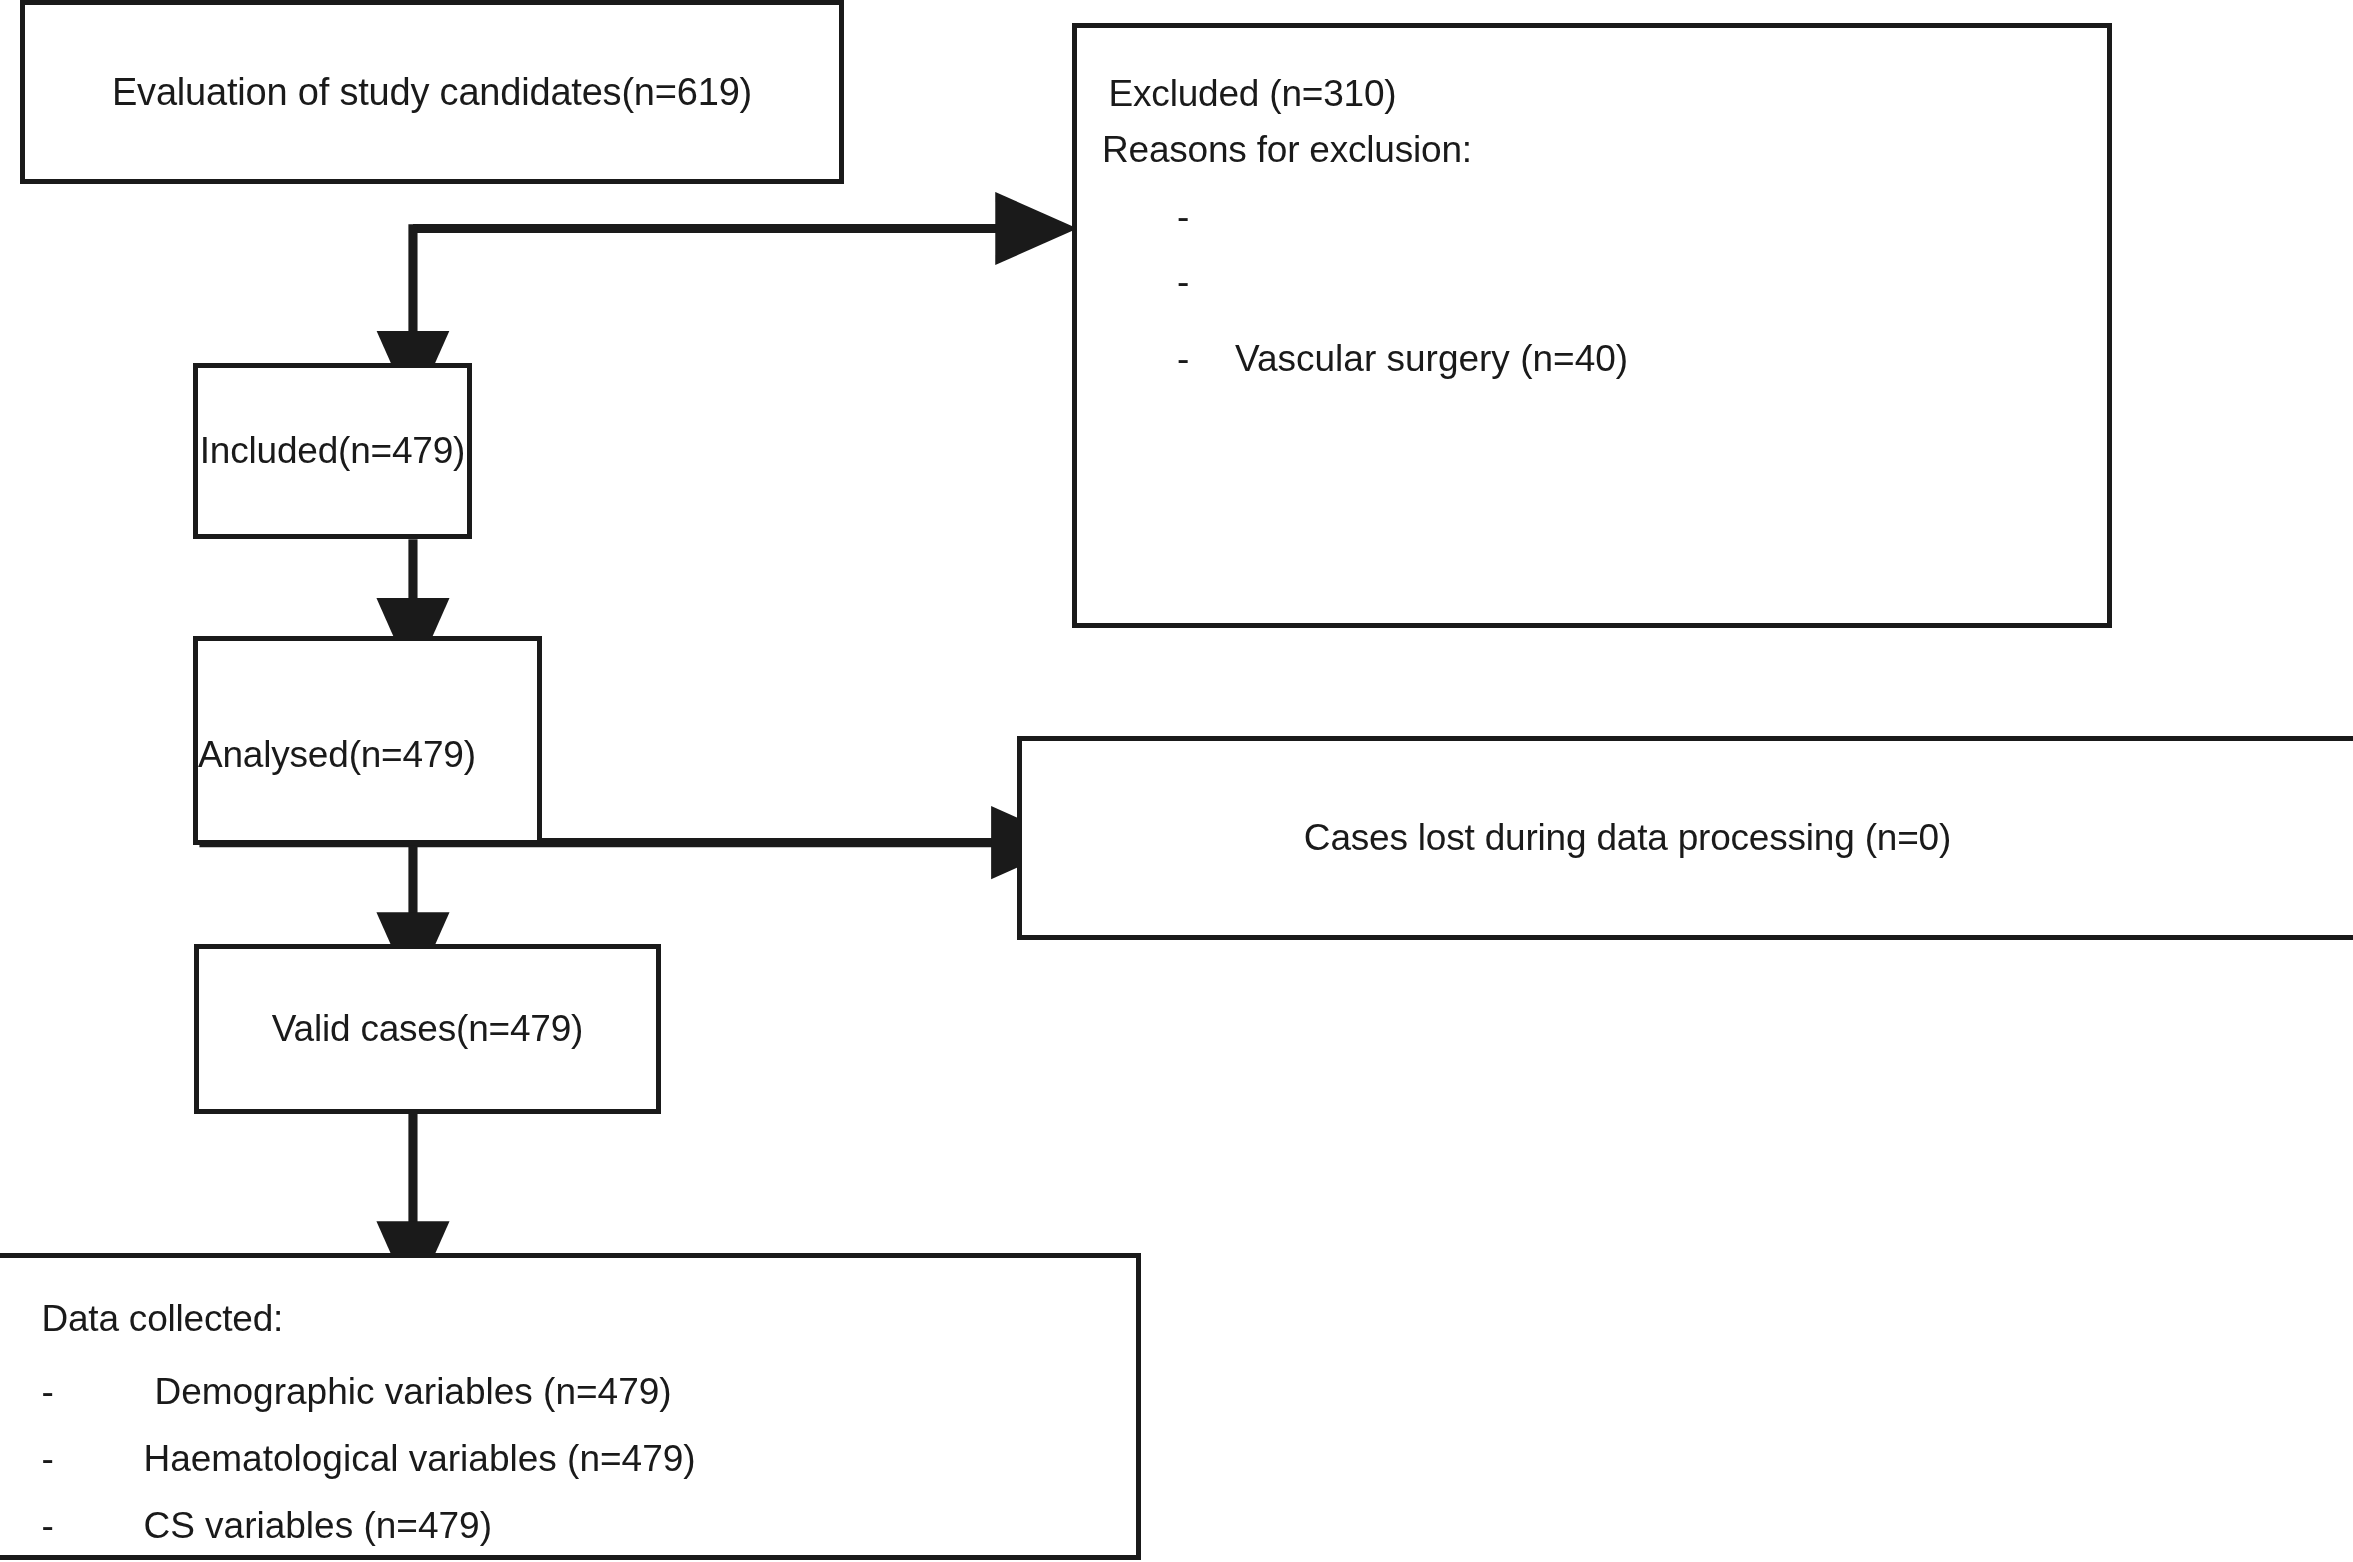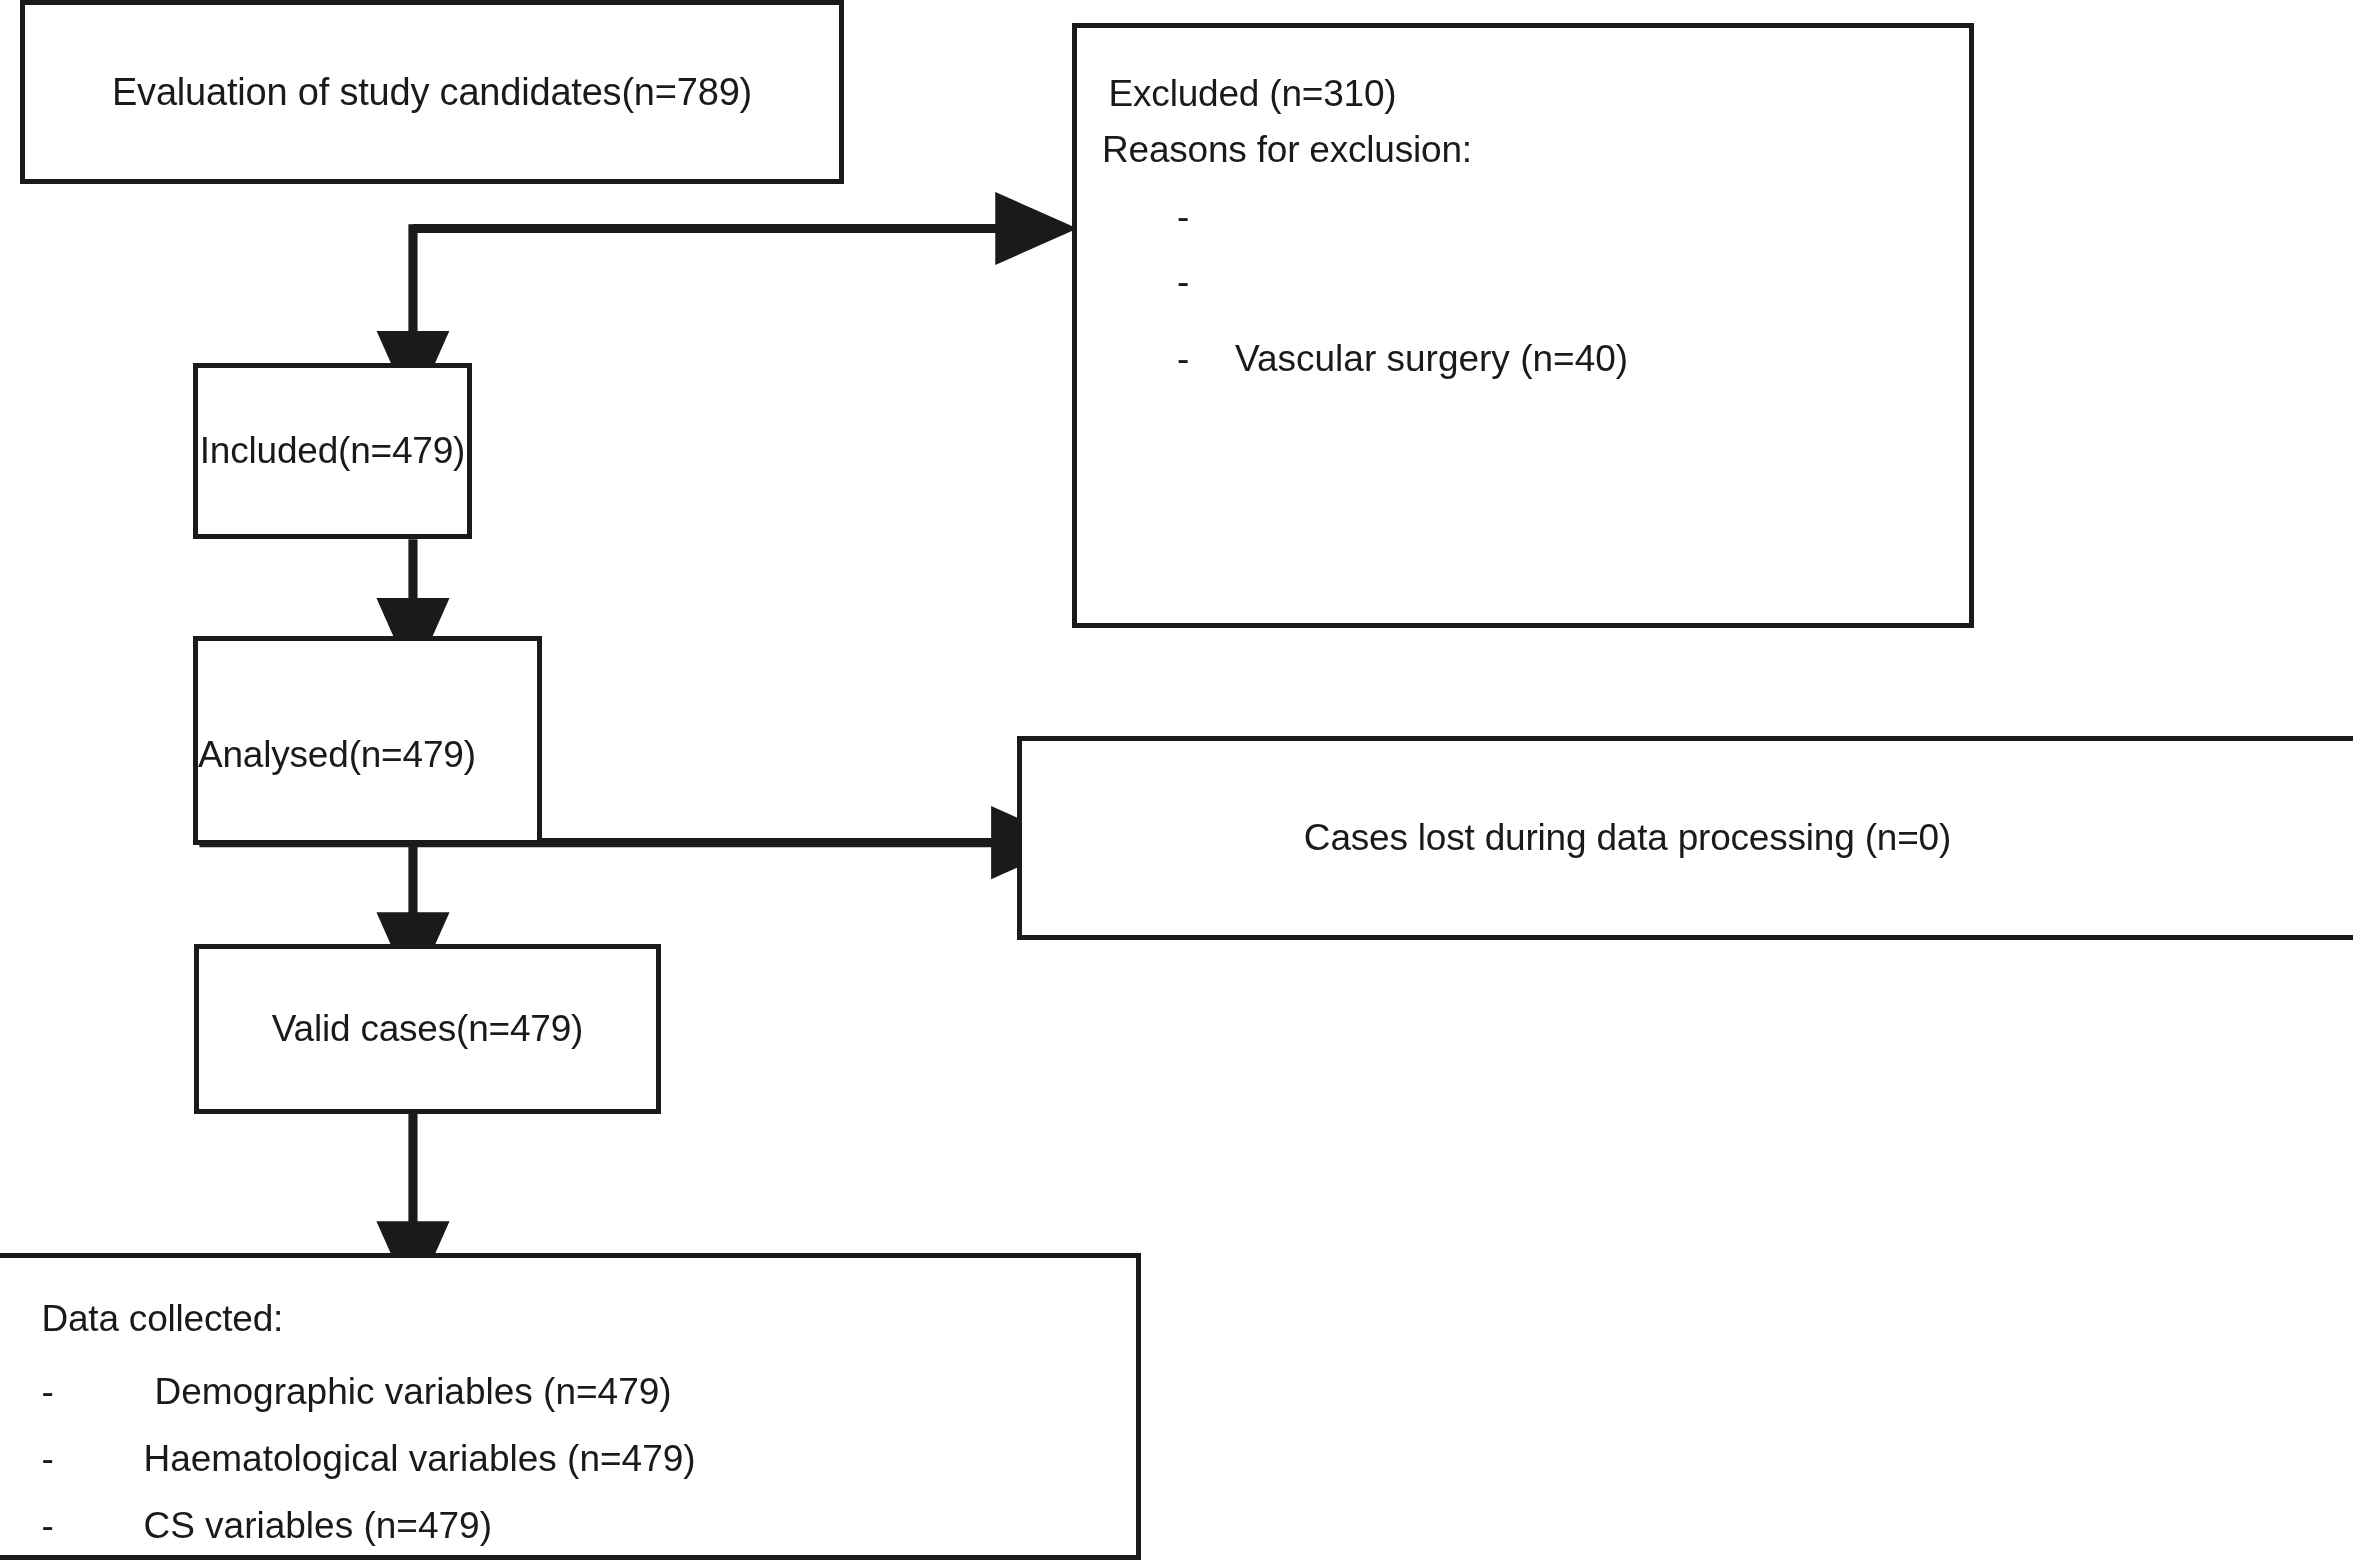--- a/index.html
+++ b/index.html
@@ -64,21 +64,21 @@
     text-align: left;
   }
   .bullet-text {
     font-size: 37px;
     line-height: 1.22;
     white-space: pre-line;
     flex: 1 1 auto;
   }
   
   #node-evaluation  { left: 20px;   top: 0px;     width: 824px;  height: 184px; }
-  #node-excluded    { left: 1072px; top: 23px;    width: 902px; height: 605px; padding: 43px 0 7px 20px; }
+  #node-excluded    { left: 1072px; top: 23px;    width: 1040px; height: 605px; padding: 43px 0 7px 20px; }
   #node-included    { left: 193px;  top: 363px;   width: 279px;  height: 176px; }
   #node-analysed    { left: 193px;  top: 636px;   width: 349px;  height: 209px; }
   #node-caseslost   { left: 1017px; top: 736px;   width: 1346px; height: 204px; }
   #node-validcases  { left: 194px;  top: 944px;  width: 467px;  height: 170px; }
   #node-datacollect { left: -6.6px;   top: 1253px;  width: 1148px; height: 307px; padding: 38px 0 0 43px; }
 
   #node-excluded .line { margin-left: 11.6px; }
   #node-excluded .reasons-label { margin-left: 5px; margin-top: 11px; }
   #node-excluded .bullet-list { margin-top: 21.6px; width: 100%; }
   #node-excluded .bullet-row { margin-bottom: 20px; padding-left: 80px; }
@@ -128,21 +128,21 @@
       <path d="M 497,1017 L 497,1100" stroke="#1a1a1a" stroke-width="11" fill="none" marker-end="url(#arrow-down)"></path>
     </g>
 
     <g>
       <path d="M 497,1336 L 497,1472" stroke="#1a1a1a" stroke-width="11" fill="none" marker-end="url(#arrow-down)"></path>
     </g>
   </svg>
 
   <div class="node node-center" id="node-evaluation">
     <div class="line big">Evaluation of study candidates</div>
-    <div class="line big">(n=789)</div>
+    <div class="line big">(n=619)</div>
   </div>
 
   <div class="node node-left" id="node-excluded">
     <div class="line">Excluded (n=310)</div>
     <div class="line reasons-label">Reasons for exclusion:</div>
     <div class="bullet-list">
       <div class="bullet-row">
         <span class="bullet-dash">-</span>
       </div>
       <div class="bullet-row">

